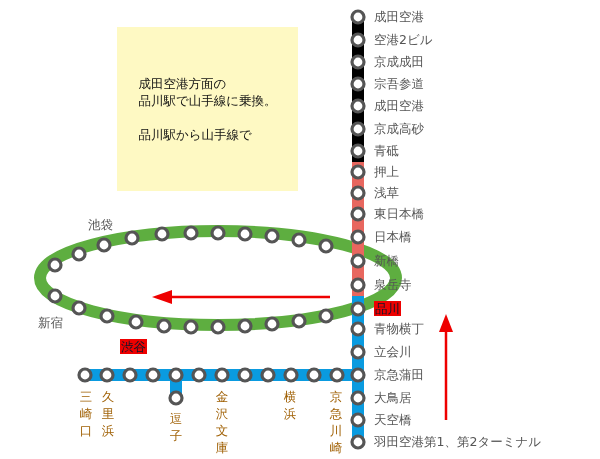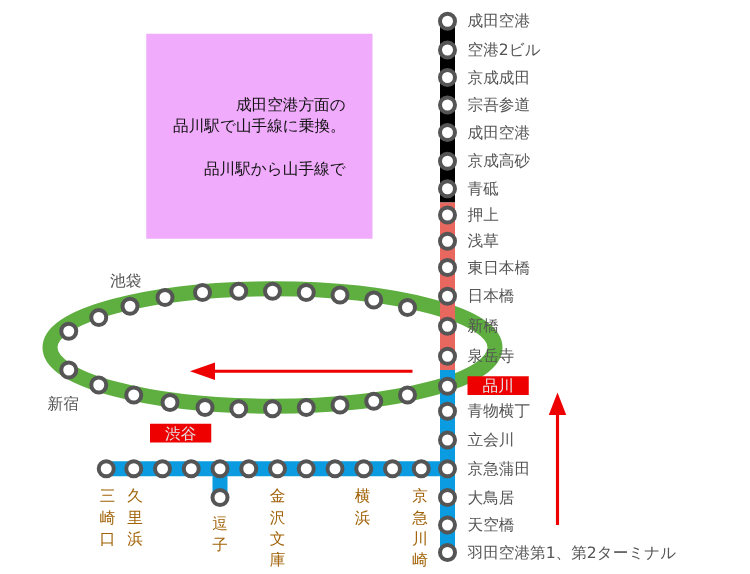--- a/index.html
+++ b/index.html
@@ -1,23 +1,23 @@
 <!DOCTYPE html>
 <html><head>
 <meta charset="utf-8">
 <style>
   html,body{margin:0;padding:0;background:#ffffff;}
   body{width:600px;height:459px;position:relative;overflow:hidden;font-family:"DejaVu Sans","Liberation Sans",sans-serif;}
   #map{position:absolute;left:0;top:0;}
-  .info-box{position:absolute;left:117px;top:27px;width:181px;height:164px;background:#f0abfc;display:flex;align-items:center;justify-content:center;text-align:right;font-size:12.5px;line-height:17px;color:#111;}
+  .info-box{position:absolute;left:117px;top:27px;width:181px;height:164px;background:#fef9c3;display:flex;align-items:center;justify-content:center;text-align:left;font-size:12.5px;line-height:17px;color:#111;}
   .info-box .para{display:block;}
   .info-box .gap{height:17px;}
   .lbl{position:absolute;font-size:12.5px;color:#555;white-space:nowrap;line-height:14px;}
   .vlbl{position:absolute;font-size:12.5px;color:#a16207;width:14px;line-height:17px;text-align:center;word-break:break-all;}
-  .hl{background:#ee0000;color:#e5e5e5;padding:0 12px;}
+  .hl{background:#ee0000;color:#0f172a;padding:0 1px;}
 </style>
 </head>
 <body>
 
 <svg id="map" width="600" height="459" viewBox="0 0 600 459" xmlns="http://www.w3.org/2000/svg">
 
   <ellipse cx="218" cy="278" rx="178" ry="47" fill="none" stroke="#5eae40" stroke-width="12"></ellipse>
 
   <line x1="358" y1="17" x2="358" y2="162" stroke="#000000" stroke-width="12"></line>
   <line x1="358" y1="162" x2="358" y2="296" stroke="#e8675f" stroke-width="12"></line>

